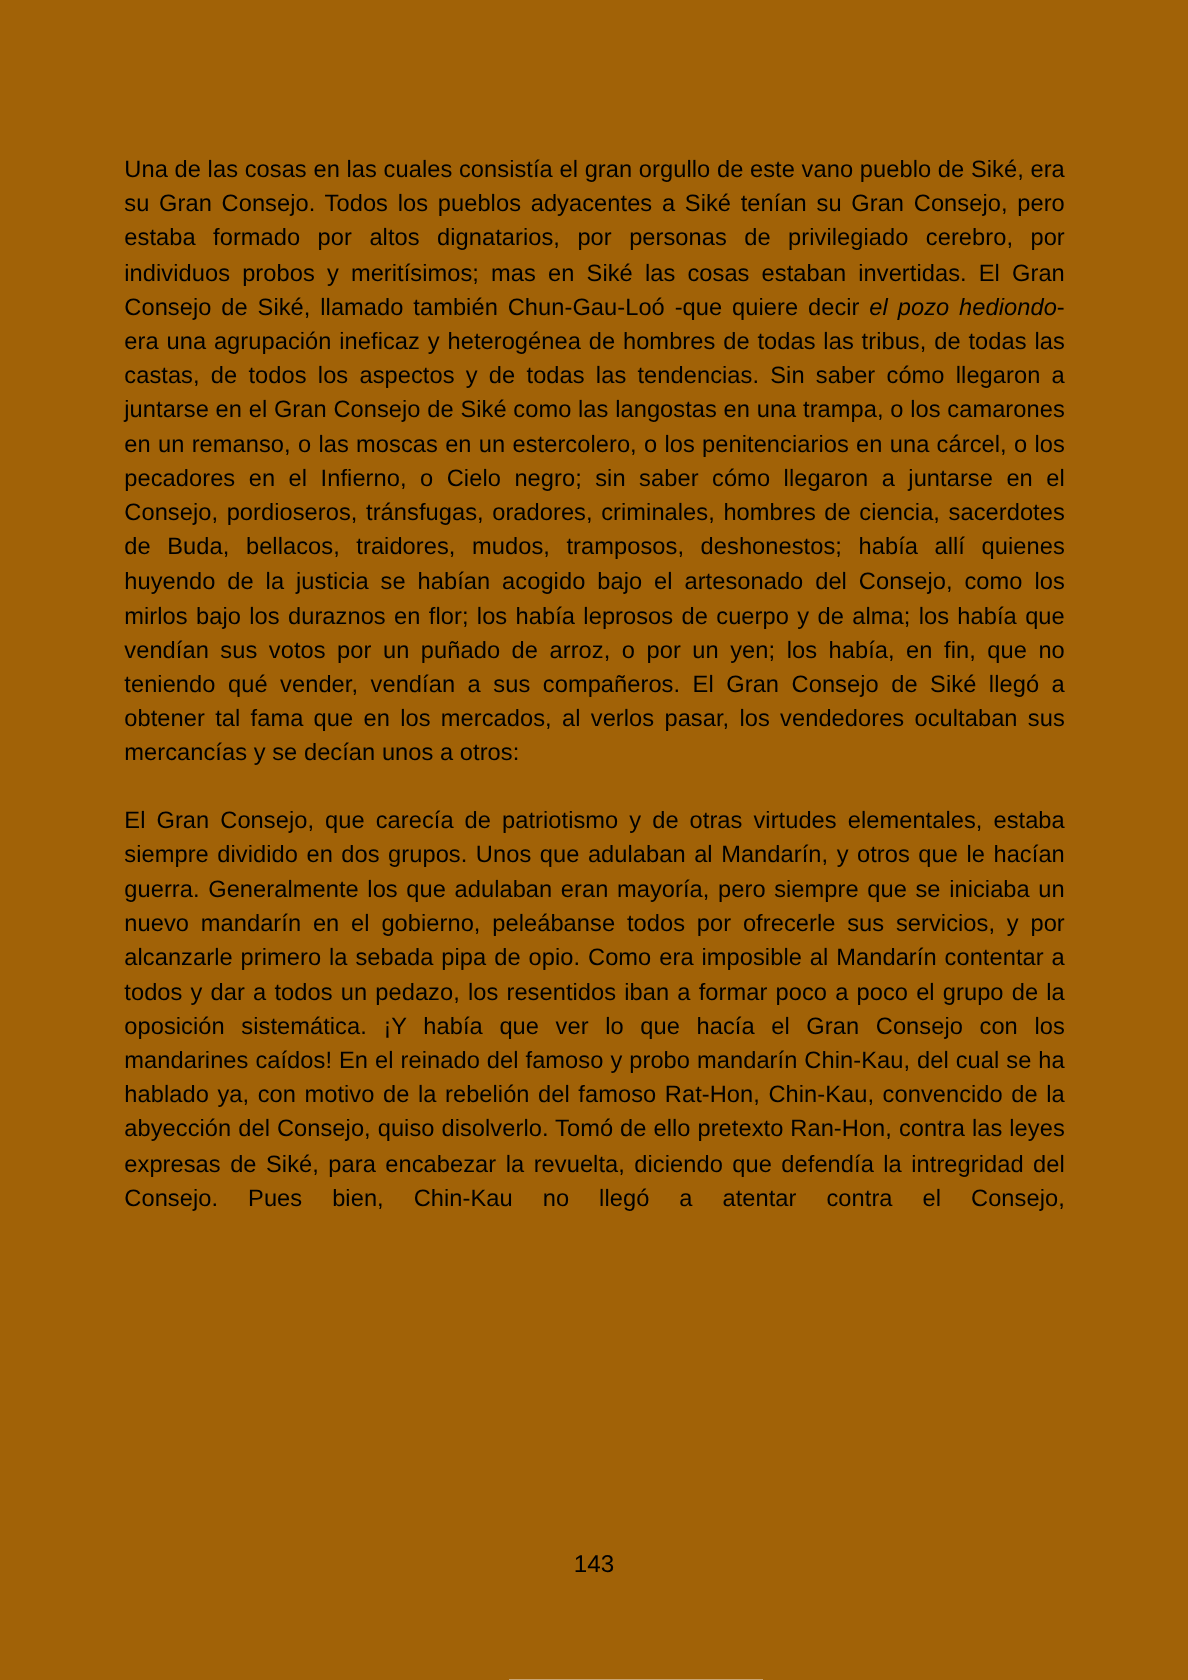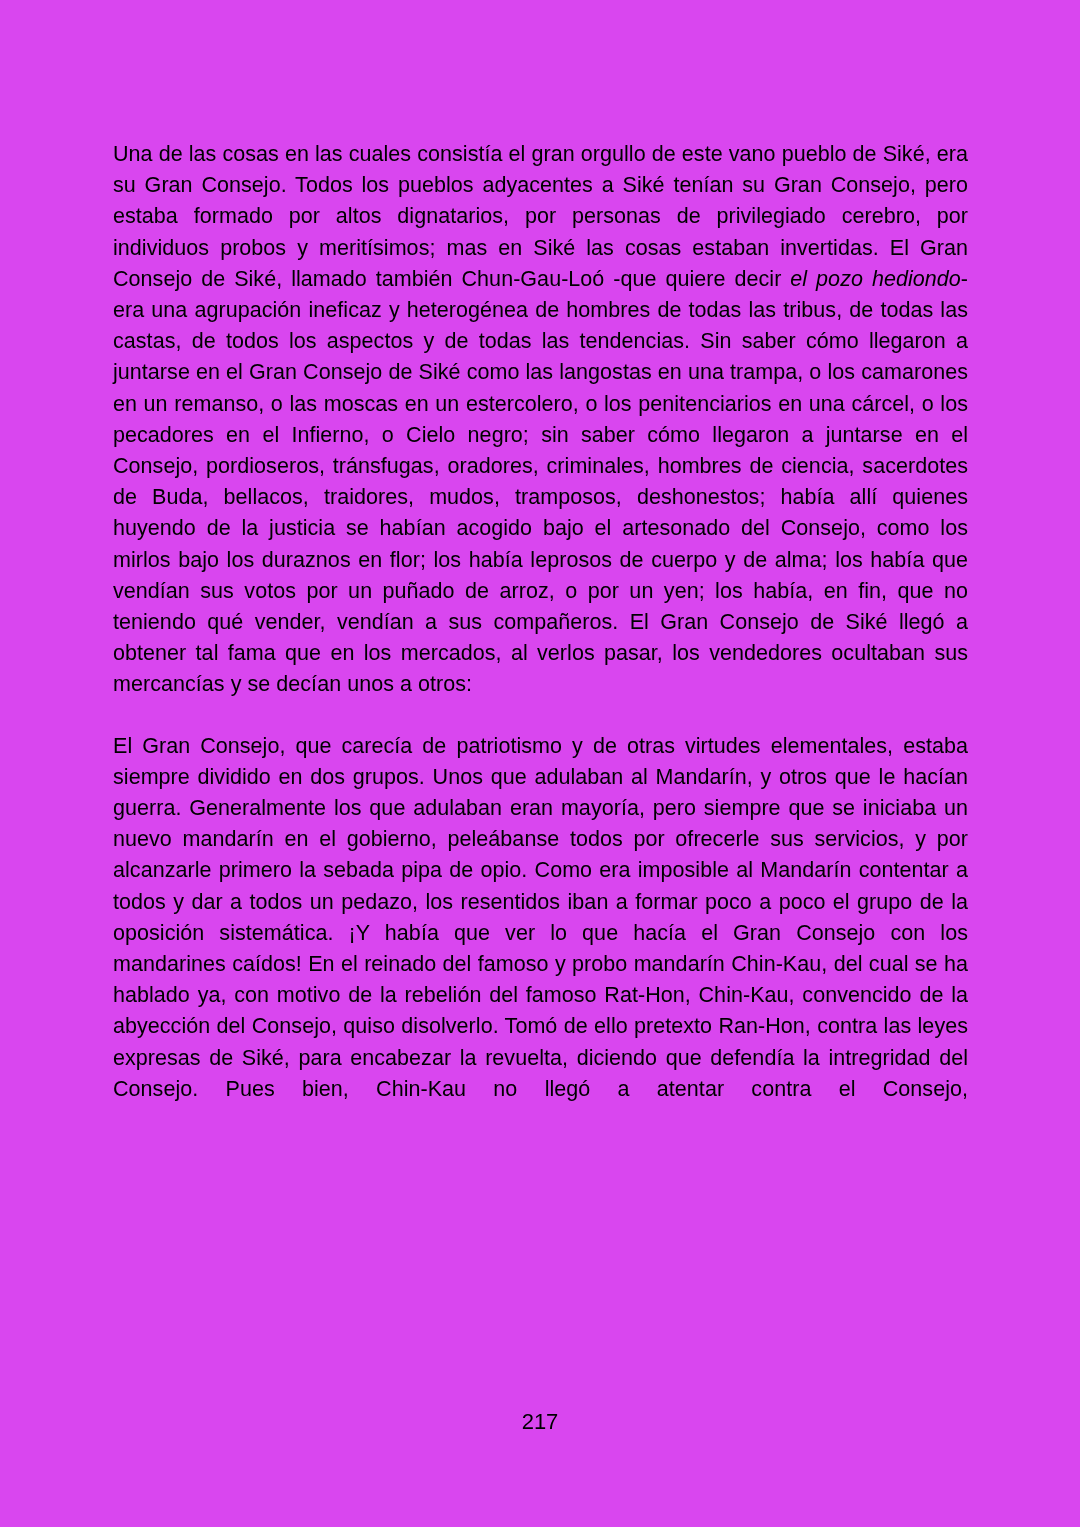--- a/index.html
+++ b/index.html
@@ -56,26 +56,26 @@
     top: 1408px;
     text-align: center;
     font-size: 22px;
     line-height: 28px;
     color: #000000;
   }
 </style>
 </head>
 <body style="color: rgb(0, 0, 0);">
 
-<div class="page" style="background: #d946ef;">
+<div class="page" style="background: #a16207;">
 
   <div class="text-column">
 
     <p class="para" id="para-1">Una de las cosas en las cuales consistía el gran orgullo de este vano pueblo de Siké, era su Gran Consejo. Todos los pueblos adyacentes a Siké tenían su Gran Consejo, pero estaba formado por altos dignatarios, por personas de privilegiado cerebro, por individuos probos y meritísimos; mas en Siké las cosas estaban invertidas. El Gran Consejo de Siké, llamado también Chun-Gau-Loó -que quiere decir <em class="italic-phrase">el pozo hediondo</em>- era una agrupación ineficaz y heterogénea de hombres de todas las tribus, de todas las castas, de todos los aspectos y de todas las tendencias. Sin saber cómo llegaron a juntarse en el Gran Consejo de Siké como las langostas en una trampa, o los camarones en un remanso, o las moscas en un estercolero, o los penitenciarios en una cárcel, o los pecadores en el Infierno, o Cielo negro; sin saber cómo llegaron a juntarse en el Consejo, pordioseros, tránsfugas, oradores, criminales, hombres de ciencia, sacerdotes de Buda, bellacos, traidores, mudos, tramposos, deshonestos; había allí quienes huyendo de la justicia se habían acogido bajo el artesonado del Consejo, como los mirlos bajo los duraznos en flor; los había leprosos de cuerpo y de alma; los había que vendían sus votos por un puñado de arroz, o por un yen; los había, en fin, que no teniendo qué vender, vendían a sus compañeros. El Gran Consejo de Siké llegó a obtener tal fama que en los mercados, al verlos pasar, los vendedores ocultaban sus mercancías y se decían unos a otros:</p>
 
 
     <p class="para continues" id="para-3">El Gran Consejo, que carecía de patriotismo y de otras virtudes elementales, estaba siempre dividido en dos grupos. Unos que adulaban al Mandarín, y otros que le hacían guerra. Generalmente los que adulaban eran mayoría, pero siempre que se iniciaba un nuevo mandarín en el gobierno, peleábanse todos por ofrecerle sus servicios, y por alcanzarle primero la sebada pipa de opio. Como era imposible al Mandarín contentar a todos y dar a todos un pedazo, los resentidos iban a formar poco a poco el grupo de la oposición sistemática. ¡Y había que ver lo que hacía el Gran Consejo con los mandarines caídos! En el reinado del famoso y probo mandarín Chin-Kau, del cual se ha hablado ya, con motivo de la rebelión del famoso Rat-Hon, Chin-Kau, convencido de la abyección del Consejo, quiso disolverlo. Tomó de ello pretexto Ran-Hon, contra las leyes expresas de Siké, para encabezar la revuelta, diciendo que defendía la intregridad del Consejo. Pues bien, Chin-Kau no llegó a atentar contra el Consejo,</p>
 
   </div>
 
-  <div class="page-number">217</div>
+  <div class="page-number">143</div>
 
 </div>
 
 </body></html>

